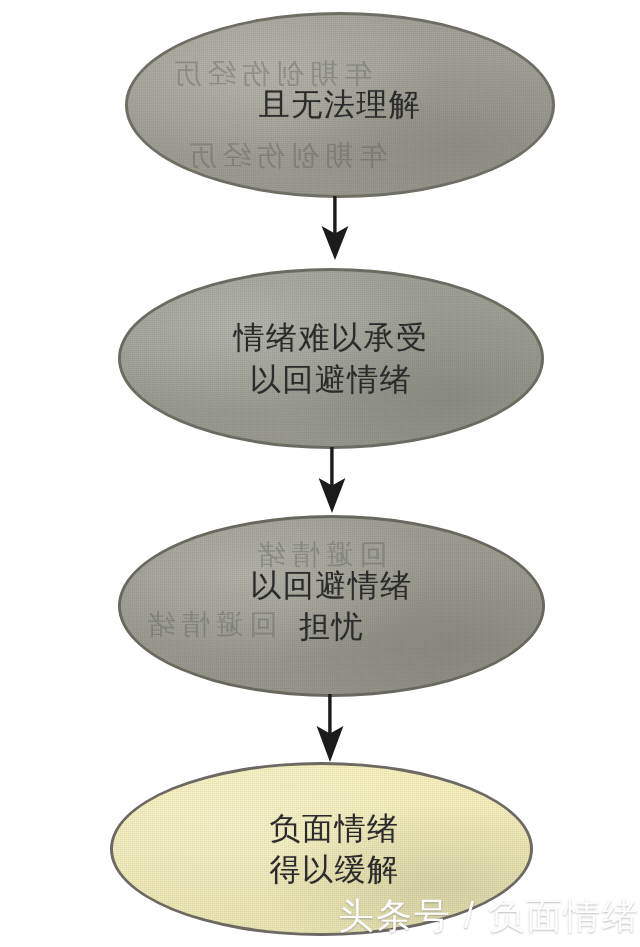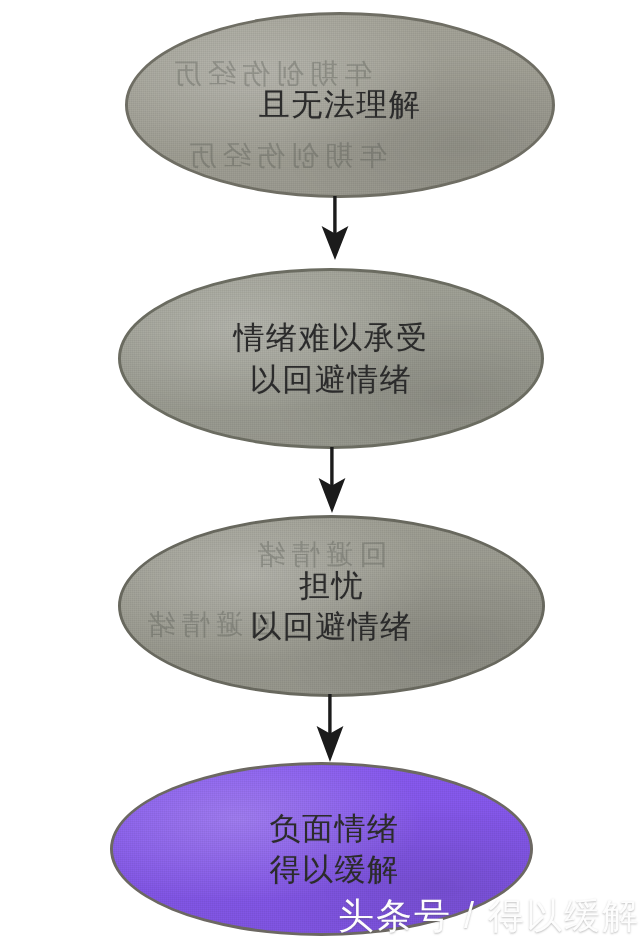--- a/index.html
+++ b/index.html
@@ -135,32 +135,32 @@
     <svg width="34" height="68" viewBox="0 0 34 68">
       <rect x="15.2" y="0" width="3.4" height="39" fill="#1b1b1b"></rect>
       <path d="M17 66 L3.6 31 L17 38.5 L30.4 31 Z" fill="#1b1b1b"></path>
     </svg>
   </div>
 
   <div class="node" id="node-3" style="left:118px; top:515px; width:427px; height:182px;
               background:#a3a398; border:3px solid #68685e;">
     <div class="ghost" style="left:130px; top:18px;">回避情绪</div>
     <div class="ghost" style="left:20px; top:88px;">回避情绪</div>
+    <div class="node-label">以回避情绪</div>
     <div class="node-label">担忧</div>
-    <div class="node-label">以回避情绪</div>
   </div>
 
   <div class="arrow" style="left:313px; top:694px; width:34px; height:70px;">
     <svg width="34" height="70" viewBox="0 0 34 70">
       <rect x="15.2" y="0" width="3.4" height="40" fill="#1b1b1b"></rect>
       <path d="M17 68 L3.6 32 L17 39.5 L30.4 32 Z" fill="#1b1b1b"></path>
     </svg>
   </div>
 
   <div class="node" id="node-4" style="left:110px; top:762px; width:423px; height:174px;
-              background:#8b5cf6; border:3px solid #6c6862;">
+              background:#fef9c3; border:3px solid #6c6862;">
     <div class="node-label" style="margin-left:26px;">负面情绪</div>
     <div class="node-label" style="margin-left:26px;">得以缓解</div>
   </div>
 
-  <div id="watermark" style="left:338px; top:892px;">头条号 / 得以缓解</div>
+  <div id="watermark" style="left:338px; top:892px;">头条号 / 负面情绪</div>
 
 </div>
 
 </body></html>

